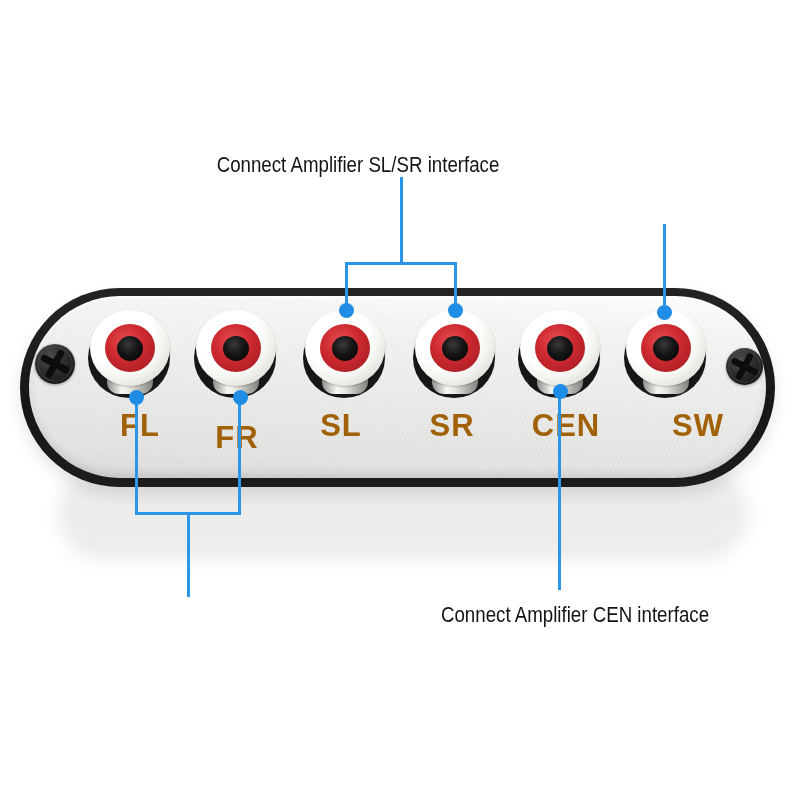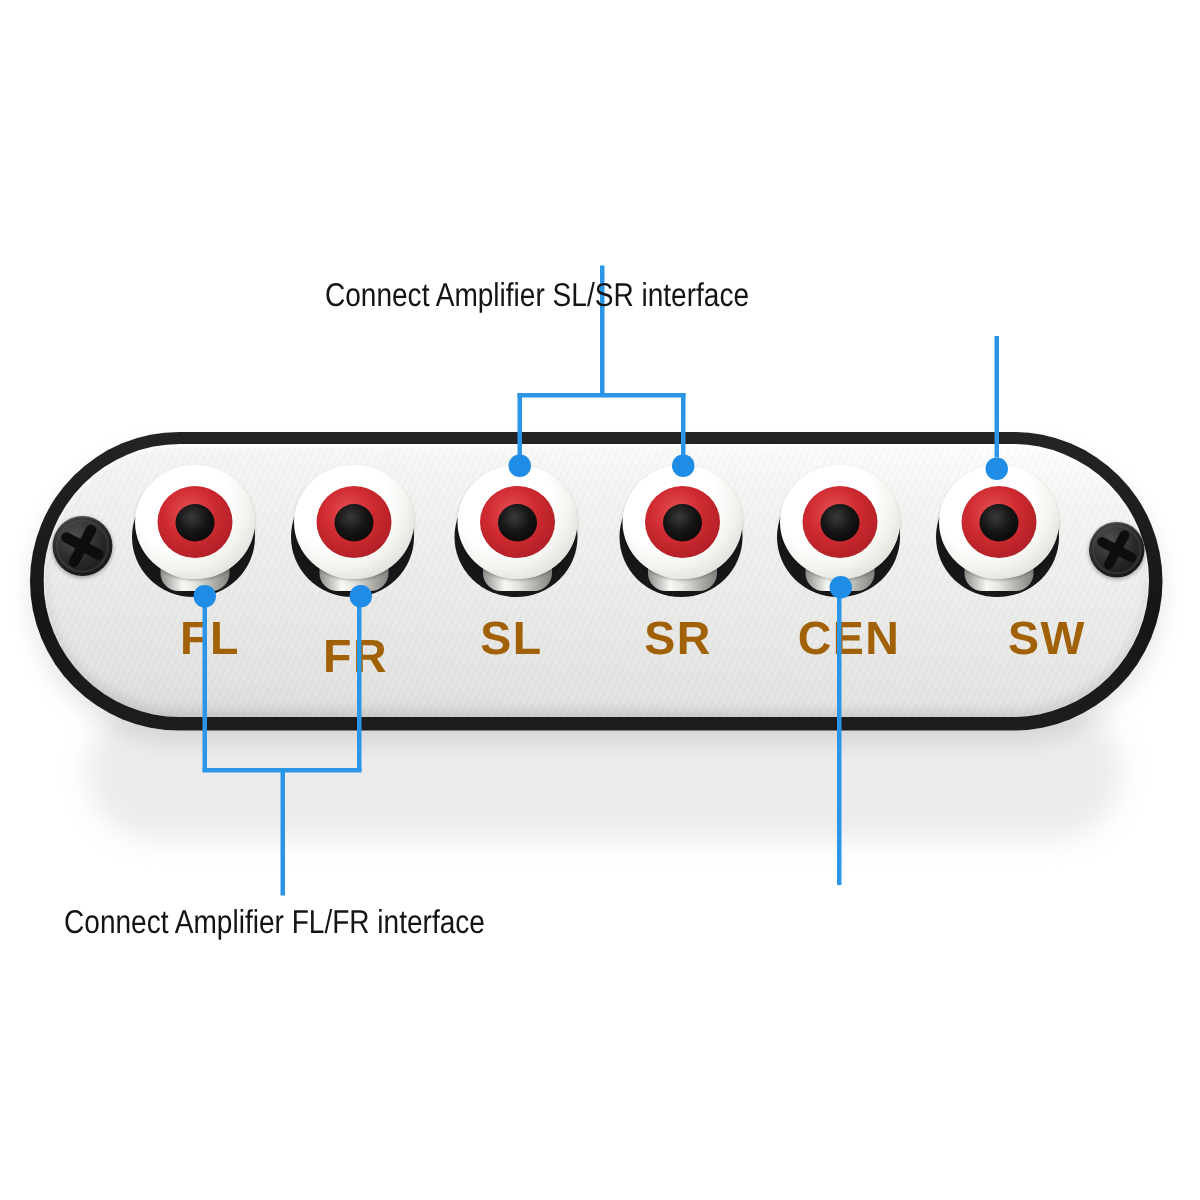--- a/index.html
+++ b/index.html
@@ -132,39 +132,39 @@
     <div class="j-hole"></div>
   </div>
 
   <div class="jack-label" style="left:140px;">FL</div>
   <div class="jack-label" style="left:237px;margin-top:12px;">FR</div>
   <div class="jack-label" style="left:341px;">SL</div>
   <div class="jack-label" style="left:452px;">SR</div>
   <div class="jack-label" style="left:566px;">CEN</div>
   <div class="jack-label" style="left:698px;">SW</div>
 
-  <div class="callout-text" style="left:358px;top:152px;margin-top:32px;">
+  <div class="callout-text" style="left:358px;top:152px;">
     <span>Connect Amplifier SL/SR interface</span>
   </div>
   <div class="cl" style="left:400px;top:177px;width:3px;height:86px;"></div>
   <div class="cl" style="left:345px;top:262px;width:112px;height:3px;"></div>
   <div class="cl" style="left:345px;top:262px;width:3px;height:44px;"></div>
   <div class="cl" style="left:454px;top:262px;width:3px;height:44px;"></div>
   <div class="dot" style="left:339px;top:303px;"></div>
   <div class="dot" style="left:448px;top:303px;"></div>
 
   <div class="cl" style="left:663px;top:224px;width:3px;height:81px;"></div>
   <div class="dot" style="left:657px;top:305px;"></div>
 
   <div class="dot" style="left:129px;top:390px;"></div>
   <div class="dot" style="left:233px;top:390px;"></div>
   <div class="cl" style="left:135px;top:397px;width:3px;height:117px;"></div>
   <div class="cl" style="left:238px;top:397px;width:3px;height:117px;"></div>
   <div class="cl" style="left:135px;top:512px;width:106px;height:3px;"></div>
   <div class="cl" style="left:187px;top:512px;width:3px;height:85px;"></div>
-  <div class="callout-text" style="left:183px;top:602px;">
-    <span>Connect Amplifier FL/FR interface</span>
-  </div>
 
   <div class="dot" style="left:553px;top:384px;"></div>
   <div class="cl" style="left:558px;top:392px;width:3px;height:198px;"></div>
+  <div class="callout-text" style="left:575px;top:602px;">
+    <span>Connect Amplifier CEN interface</span>
+  </div>
 
 </div>
 
 </body></html>

